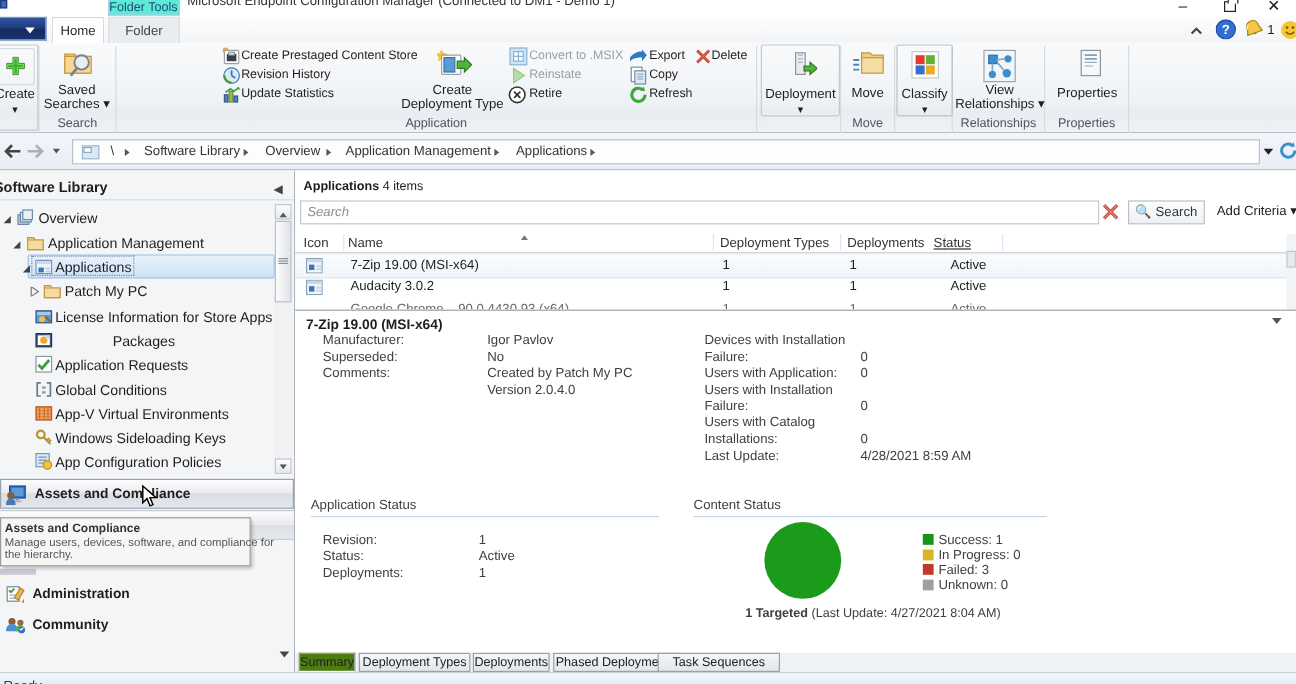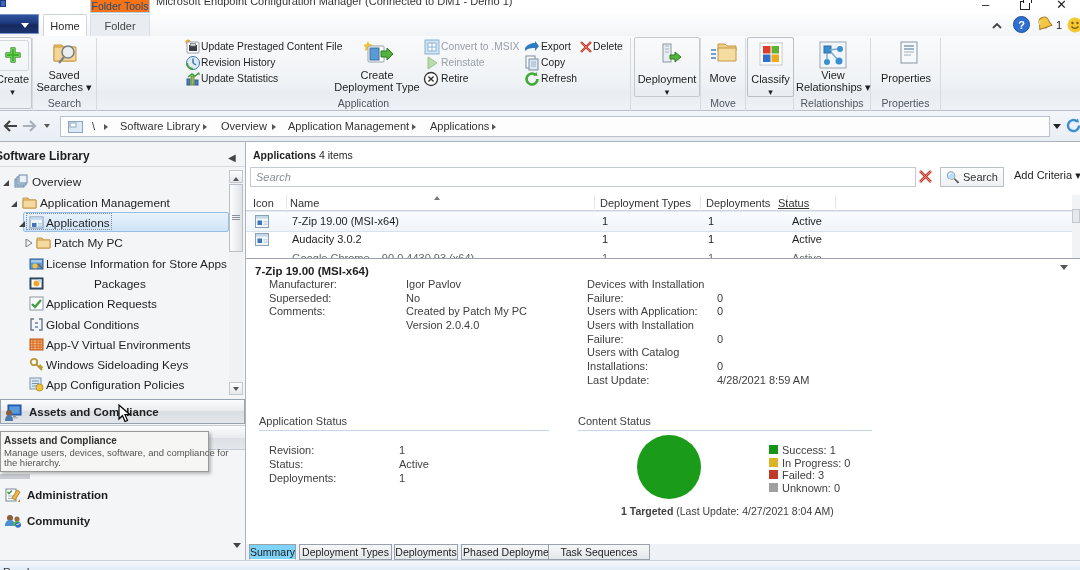--- a/index.html
+++ b/index.html
@@ -1,19 +1,19 @@
 <!DOCTYPE html>
 <html><head><meta charset="utf-8">
 <style>
 html,body{margin:0;padding:0;}
 body{width:1080px;height:570px;overflow:hidden;font-family:"Liberation Sans",sans-serif;background:#fff;position:relative;font-size:11px;color:#1e1e1e;}
 .abs{position:absolute;}
 
 #titlebar{left:0;top:0;width:1080px;height:14px;background:#fff;}
-#ftools{left:90px;top:0;width:60px;height:13px;background:#f97316;border:1px solid #a9cfe8;border-top:none;box-sizing:border-box;color:#1c4d7c;font-size:10.5px;text-align:center;line-height:12px;}
+#ftools{left:90px;top:0;width:60px;height:13px;background:#5eead4;border:1px solid #a9cfe8;border-top:none;box-sizing:border-box;color:#1c4d7c;font-size:10.5px;text-align:left;line-height:12px;}
 #wtitle{left:156px;top:-5px;font-size:11px;color:#333;white-space:nowrap;}
 .wbtn{top:0;height:10px;color:#222;font-size:13px;line-height:9px;}
 
 #tabrow{left:0;top:14px;width:1080px;height:22px;background:linear-gradient(#fdfdfd,#f2f4f6);}
 #appbtn{left:0;top:0;width:39px;height:20px;background:linear-gradient(#30549f 0%,#1d3a7d 45%,#16295d 55%,#1b3370 100%);border:1px solid #7a93c8;border-left:none;box-sizing:border-box;}
 #appbtn:after{content:"";position:absolute;left:21px;top:8px;border:4px solid transparent;border-top:5px solid #fff;}
 .tab{top:0;height:22px;box-sizing:border-box;font-size:11px;color:#444;text-align:center;line-height:22px;}
 #tabhome{left:43px;width:44px;background:#fff;border:1px solid #cfd4da;border-bottom:none;border-radius:2px 2px 0 0;color:#2b2b2b;}
 #tabfolder{left:90px;width:60px;background:#e9edf2;border:1px solid #dbe0e6;border-bottom:none;color:#444;}
 
@@ -139,21 +139,21 @@
 
 
   <div class="abs" style="left:185px;top:3px;">
     <svg class="ico16" viewBox="0 0 16 16">
         <circle cx="3" cy="3" r="2.5" fill="#f0a830"></circle>
         <rect x="2" y="3" width="12" height="11" rx="1" fill="#fdfdfd" stroke="#9aa0a6"></rect>
         <rect x="4" y="6" width="8" height="6" fill="#3a3f45"></rect>
         <rect x="5.5" y="4.5" width="5" height="2.5" fill="#d8dce0" stroke="#7a8086" stroke-width=".8"></rect>
       </svg>
   </div>
-  <div class="abs cmdtxt" style="left:201px;top:5px;">Update Prestaged Content File</div>
+  <div class="abs cmdtxt" style="left:201px;top:5px;">Create Prestaged Content Store</div>
   <div class="abs" style="left:185px;top:19px;">
     <svg class="ico16" viewBox="0 0 16 16">
         <circle cx="8" cy="8" r="6.5" fill="#dfe9f2" stroke="#3a7ab8"></circle>
         <path d="M8 8V3.5M8 8l3 2" stroke="#3a7ab8" stroke-width="1.5" fill="none"></path>
         <path d="M2 8a6 6 0 006 6" stroke="#4a9e3f" stroke-width="2" fill="none"></path>
       </svg>
   </div>
   <div class="abs cmdtxt" style="left:201px;top:21px;">Revision History</div>
   <div class="abs" style="left:185px;top:35px;">
     <svg class="ico16" viewBox="0 0 16 16">
@@ -579,21 +579,21 @@
       <div class="flab" style="left:536px;top:198px;">In Progress: 0</div>
     <div class="lsq" style="left:523px;top:211px;background:#c03a2b;"></div>
       <div class="flab" style="left:536px;top:210px;">Failed: 3</div>
     <div class="lsq" style="left:523px;top:224px;background:#a0a0a0;"></div>
       <div class="flab" style="left:536px;top:223px;">Unknown: 0</div>
     <div class="flab" style="left:375px;top:246px;font-size:10.5px;"><b>1 Targeted</b> (Last Update: 4/27/2021 8:04 AM)</div>
   </div>
 </div>
 
 <div class="abs" id="btabs">
-  <div class="abs btab" style="left:3px;width:47px;background:#7dd3fc;border-bottom:1px solid #fff;">Summary</div>
+  <div class="abs btab" style="left:3px;width:47px;background:#4d7c0f;border-bottom:1px solid #fff;">Summary</div>
   <div class="abs btab" style="left:53px;width:93px;">Deployment Types</div>
   <div class="abs btab" style="left:148px;width:64px;">Deployments</div>
   <div class="abs btab" style="left:215px;width:104px;">Phased Deployments</div>
   <div class="abs btab" style="left:302px;width:102px;">Task Sequences</div>
 </div>
 <div class="abs" id="statusbar">
     <span style="position:absolute;left:3px;top:5px;">Ready</span>
   </div>
 
 </body></html>

